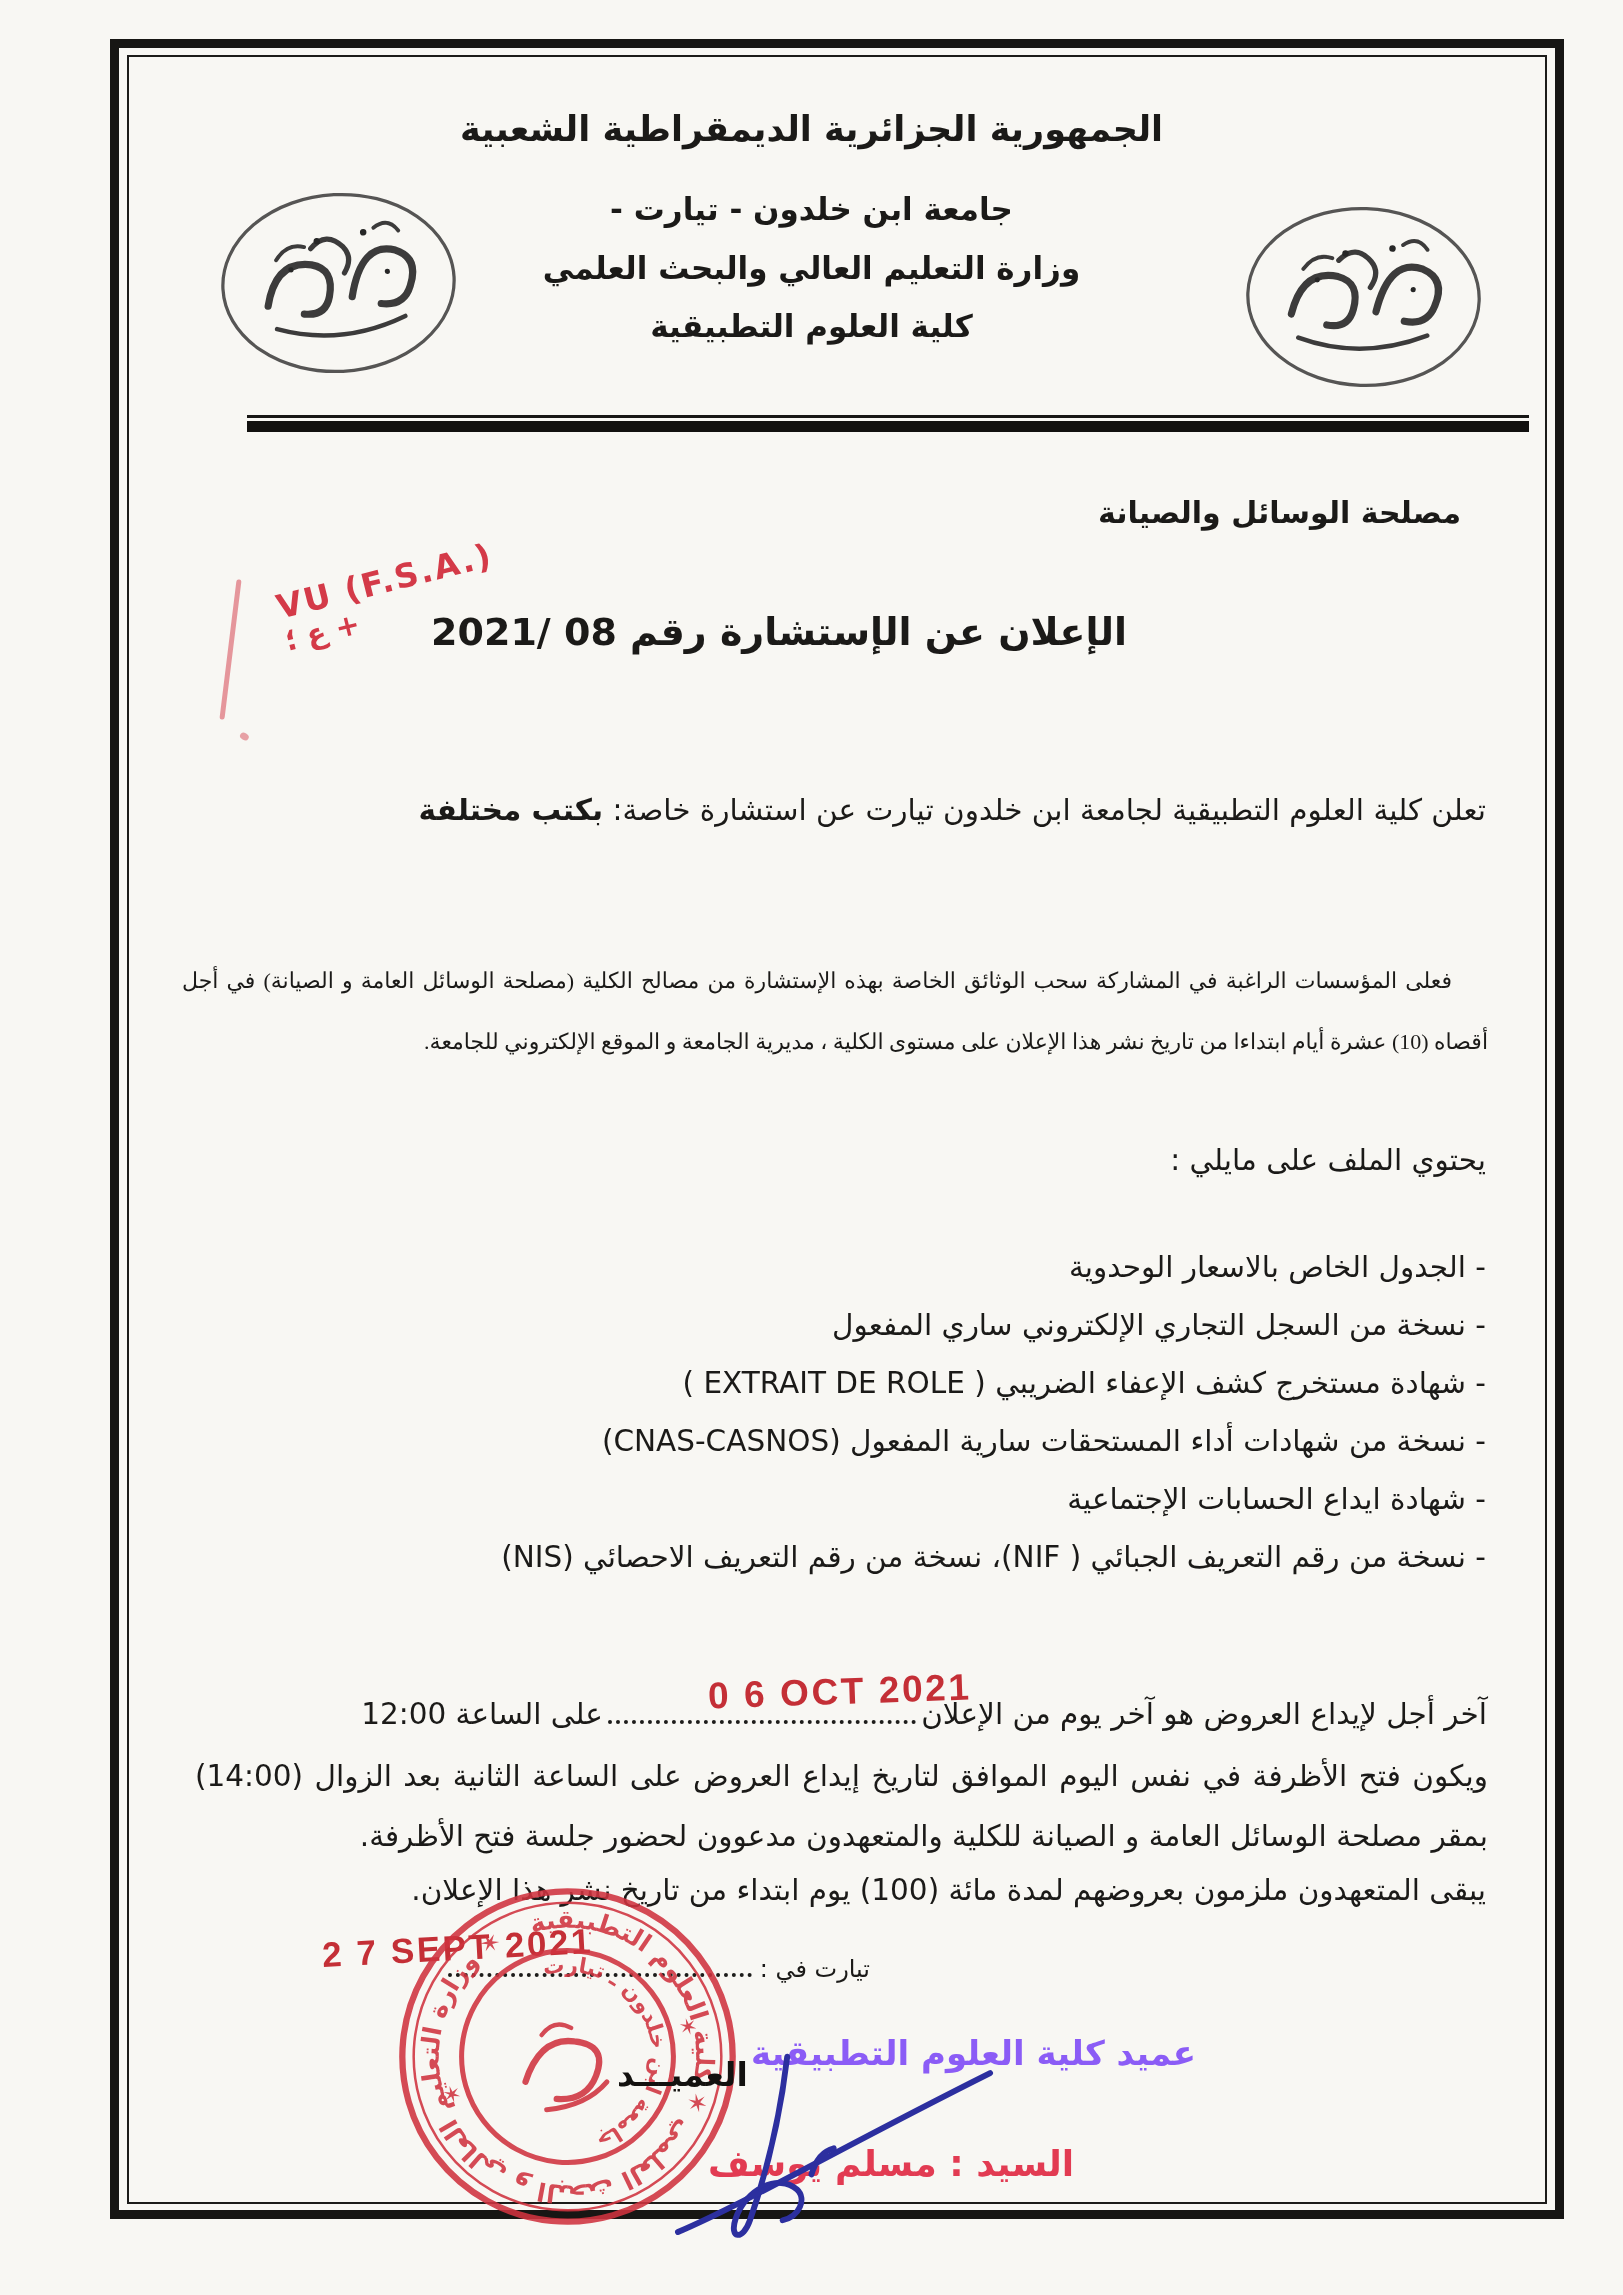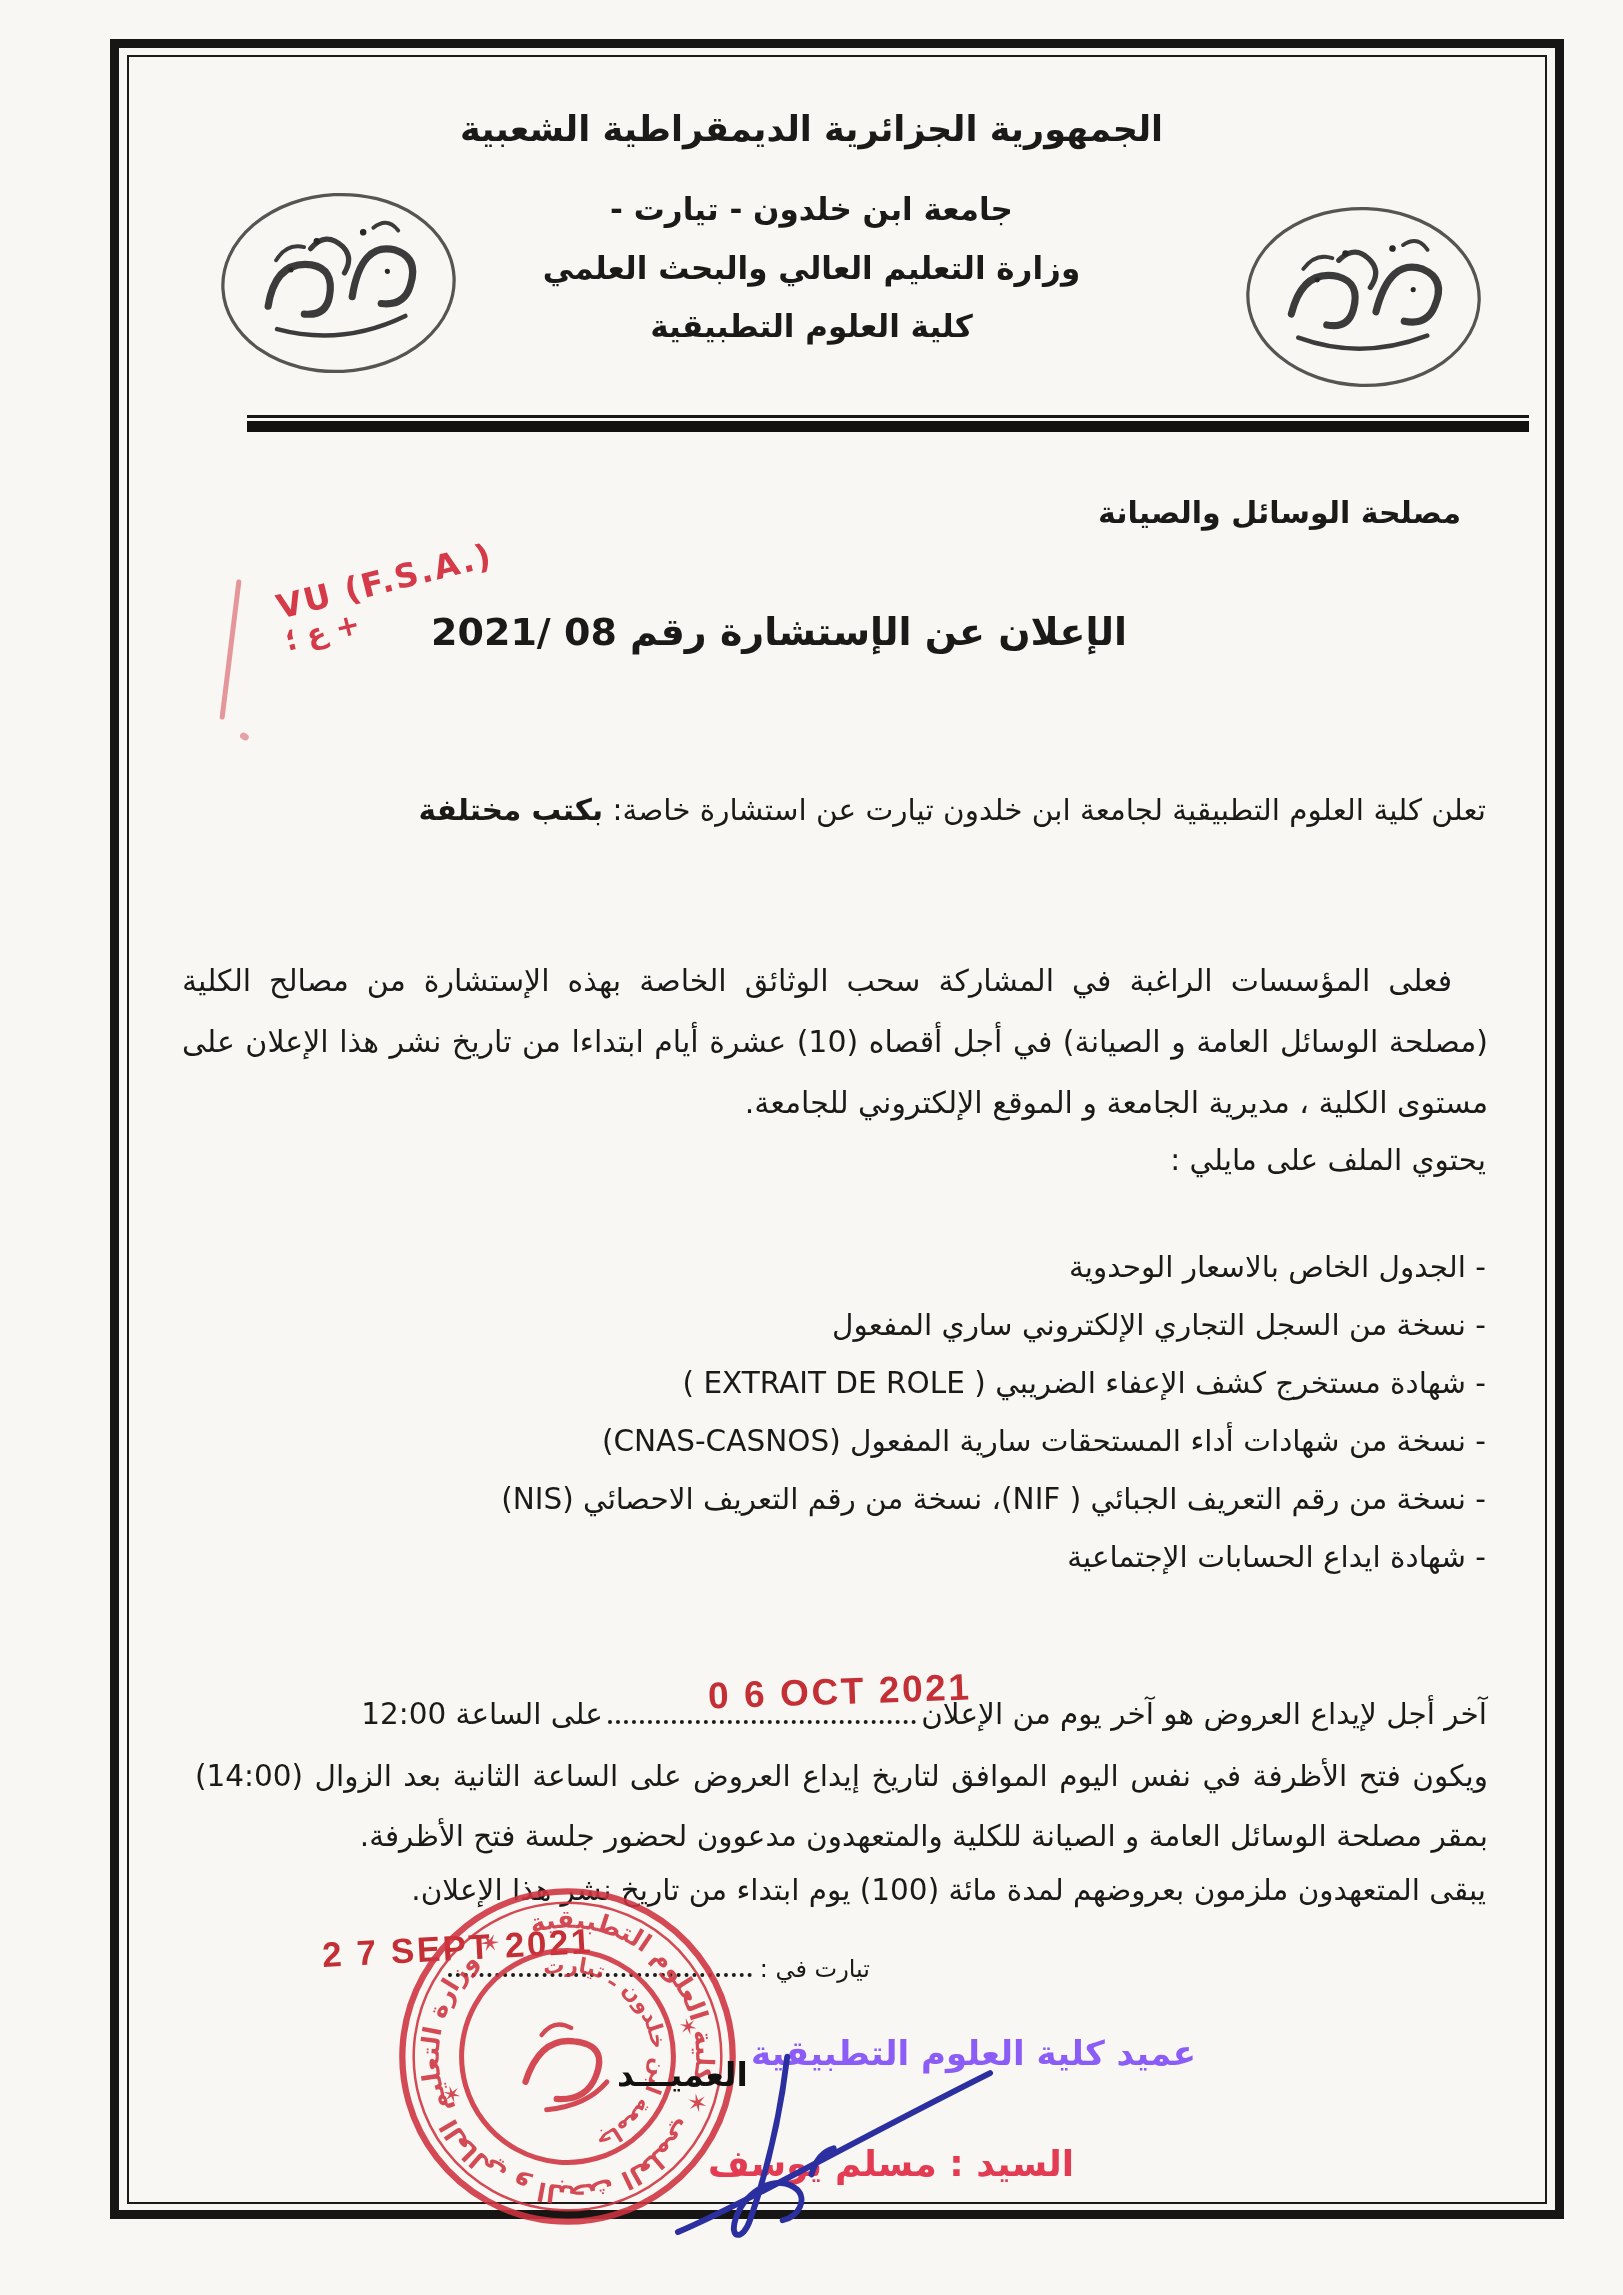--- a/index.html
+++ b/index.html
@@ -68,21 +68,21 @@
 
   
   .intro-line{
     position:absolute;top:793px;right:137px;
     direction:rtl;font-size:29.5px;
   }
   .intro-line b{font-weight:800;}
   .body-par{
     position:absolute;top:950px;right:135px;left:182px;
     direction:rtl;text-align:justify;
-    font-size:30px;line-height:61px;text-indent:36px;
+    font-size:22px;line-height:61px;text-indent:36px;font-family:Liberation Serif, serif;
   }
   .file-label{
     position:absolute;top:1143px;right:137px;
     direction:rtl;font-size:29.5px;
   }
   .file-list{
     position:absolute;top:1238px;right:137px;left:195px;
     direction:rtl;font-size:29.5px;
   }
   .file-item{line-height:58px;}
@@ -216,22 +216,22 @@
   </div>
 
   <div class="body-par">فعلى المؤسسات الراغبة في المشاركة سحب الوثائق الخاصة بهذه الإستشارة من مصالح الكلية (مصلحة الوسائل العامة و الصيانة) في أجل أقصاه (10) عشرة أيام ابتداءا من تاريخ نشر هذا الإعلان على مستوى الكلية ، مديرية الجامعة و الموقع الإلكتروني للجامعة.</div>
   <div class="file-label">يحتوي الملف على مايلي :</div>
 
   <div class="file-list">
     <div class="file-item">- الجدول الخاص بالاسعار الوحدوية</div>
     <div class="file-item">- نسخة من السجل التجاري الإلكتروني ساري المفعول</div>
     <div class="file-item">- شهادة مستخرج كشف الإعفاء الضريبي ( EXTRAIT DE ROLE )</div>
     <div class="file-item">- نسخة من شهادات أداء المستحقات سارية المفعول (CNAS-CASNOS)</div>
+    <div class="file-item">- شهادة ايداع الحسابات الإجتماعية</div>
     <div class="file-item">- نسخة من رقم التعريف الجبائي ( NIF)، نسخة من رقم التعريف الاحصائي (NIS)</div>
-    <div class="file-item">- شهادة ايداع الحسابات الإجتماعية</div>
   </div>
 
   <div class="deadline-line">
     <span>آخر أجل لإيداع العروض هو آخر يوم من الإعلان</span><span class="dotline dl-dots"></span><span>على الساعة 12:00</span>
   </div>
   <div class="date-stamp date-stamp-1">0 6 OCT  2021</div>
 
   <div class="open-par">ويكون فتح الأظرفة في نفس اليوم الموافق لتاريخ إيداع العروض على الساعة الثانية بعد الزوال (14:00) بمقر مصلحة الوسائل العامة و الصيانة للكلية والمتعهدون مدعوون لحضور جلسة فتح الأظرفة.</div>
   <div class="commit-line">يبقى المتعهدون ملزمون بعروضهم لمدة مائة (100) يوم ابتداء من تاريخ نشر هذا الإعلان.</div>
 

